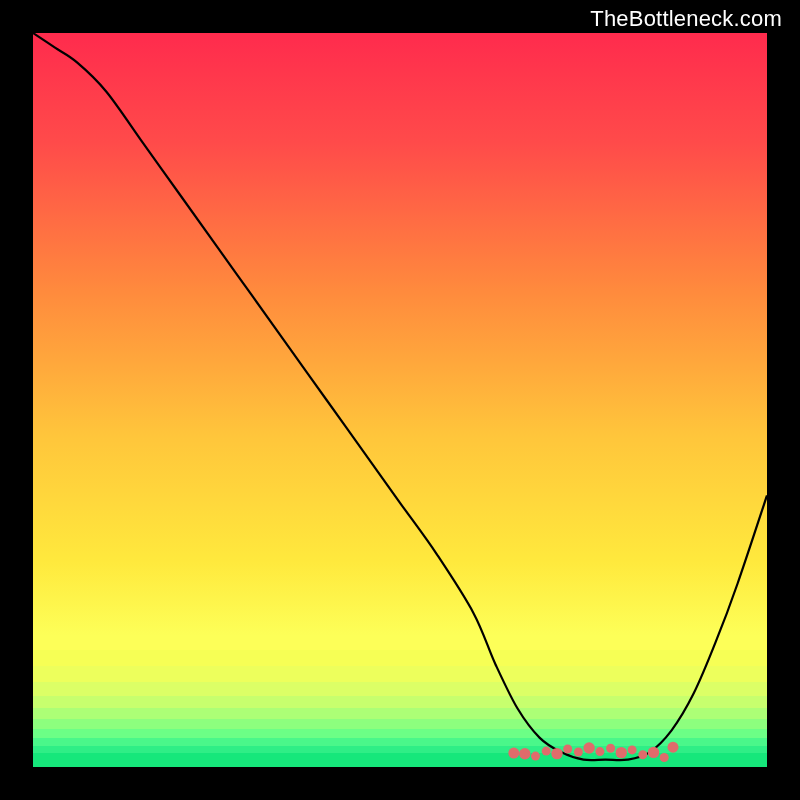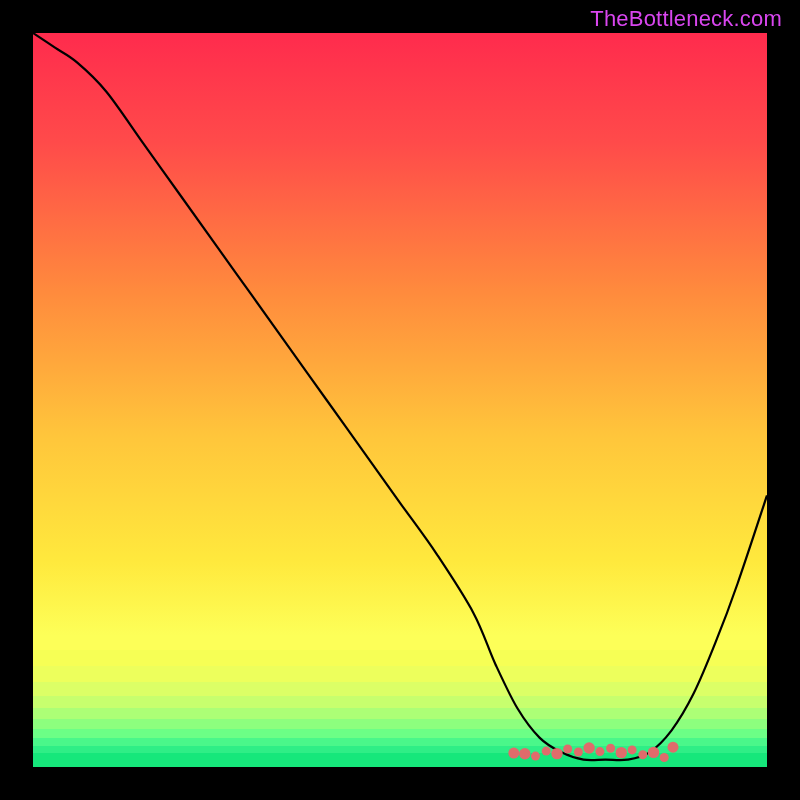--- a/index.html
+++ b/index.html
@@ -36,21 +36,21 @@
   }
   .band {
     position: absolute;
     left: 0;
     width: 100%;
   }
   .watermark {
     position: absolute;
     top: 6px;
     right: 18px;
-    color: #d946ef;
+    color: #ffffff;
     font-size: 22px;
     font-weight: 400;
     letter-spacing: 0.2px;
   }
   svg.curve {
     position: absolute;
     left: 0;
     top: 0;
     width: 100%;
     height: 100%;

